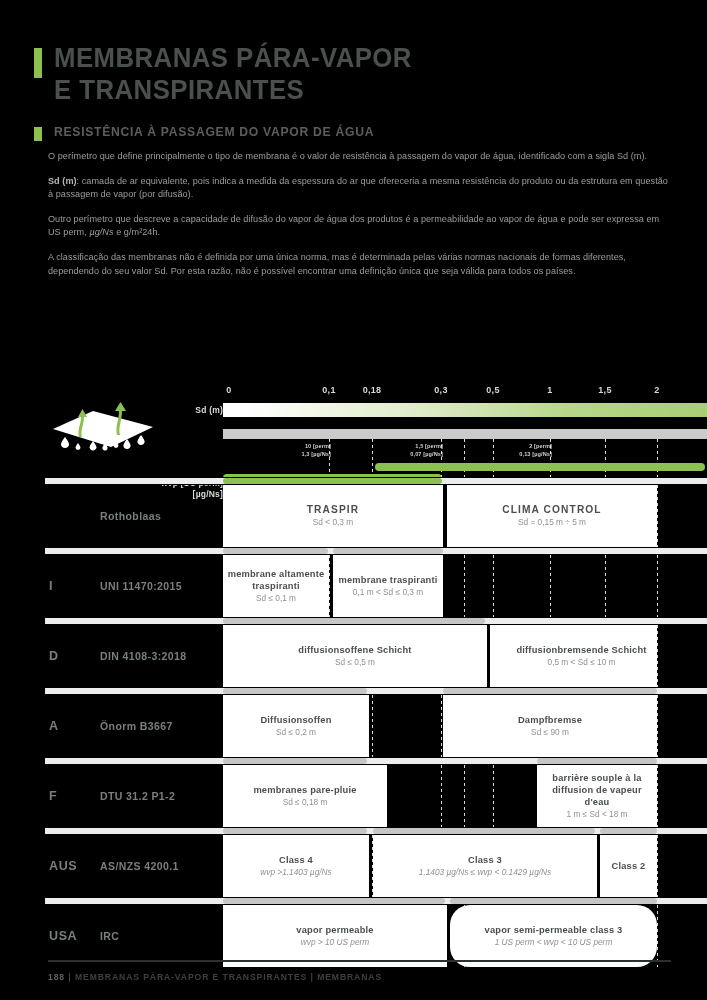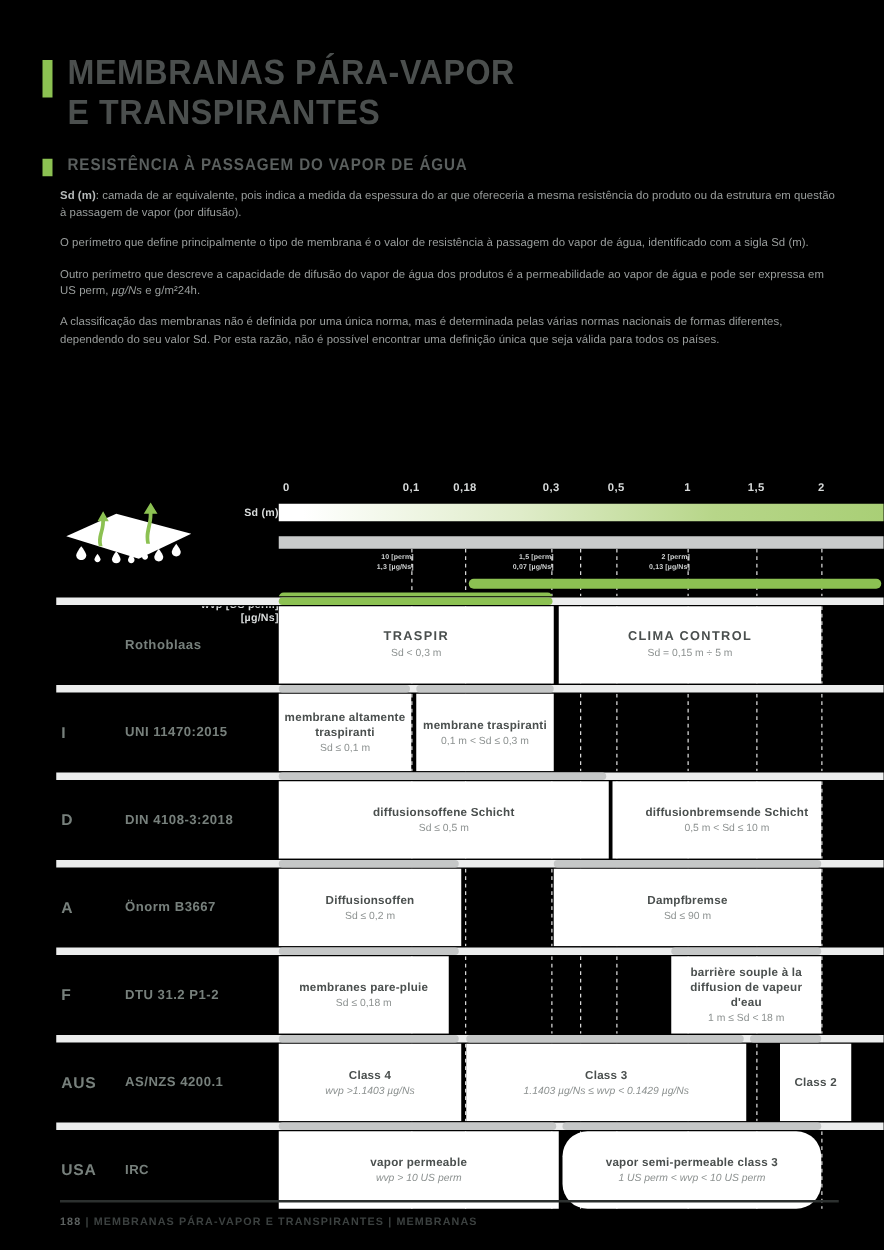--- a/index.html
+++ b/index.html
@@ -137,22 +137,22 @@
       <span class="l2">E TRANSPIRANTES</span>
     </div>
   </div>
 
   <div class="sub-block">
     <div class="sub-bar"></div>
     <div class="sub-text">RESISTÊNCIA À PASSAGEM DO VAPOR DE ÁGUA</div>
   </div>
 
   <div class="body-copy">
+    <p>O perímetro que define principalmente o tipo de membrana é o valor de resistência à passagem do vapor de água, identificado com a sigla Sd (m).</p>
     <p><b>Sd (m)</b><span>: camada de ar equivalente, pois indica a medida da espessura do ar que ofereceria a mesma resistência do produto ou da estrutura em questão à passagem de vapor (por difusão).</span></p>
-    <p>O perímetro que define principalmente o tipo de membrana é o valor de resistência à passagem do vapor de água, identificado com a sigla Sd (m).</p>
     <p><span>Outro perímetro que descreve a capacidade de difusão do vapor de água dos produtos é a permeabilidade ao vapor de água e pode ser expressa em US perm, </span><i>µg/Ns</i><span> e g/m²24h.</span></p>
     <p>A classificação das membranas não é definida por uma única norma, mas é determinada pelas várias normas nacionais de formas diferentes, dependendo do seu valor Sd. Por esta razão, não é possível encontrar uma definição única que seja válida para todos os países.</p>
   </div>
 
   <svg class="membrane-icon" viewBox="0 0 112 62">
     <polygon points="6,32 46,14 106,30 64,50" fill="#ffffff"></polygon>
     <g fill="#8cc152">
       <path d="M32,40 C30,32 34,28 34,20 L31,20 L35.5,12 L40,20 L37,20 C37,28 33,33 35,40 Z"></path>
       <path d="M70,38 C68,28 72,24 72,14 L68,14 L73.5,5 L79,14 L75,14 C75,24 71,30 73,38 Z"></path>
     </g>
@@ -335,21 +335,21 @@
           <div class="rowcode">F</div>
           <div class="rowname">DTU 31.2 P1-2</div>
           <div class="vline dash" style="left: 329px;"></div>
           <div class="vline dash" style="left: 372px;"></div>
           <div class="vline dash" style="left: 441px;"></div>
           <div class="vline dash" style="left: 464px;"></div>
           <div class="vline dash" style="left: 493px;"></div>
           <div class="vline dash" style="left: 550px;"></div>
           <div class="vline dash" style="left: 605px;"></div>
           <div class="vline dash" style="left: 657px;"></div>
-          <div class="cell" style="left: 223px; width: 136px;">
+          <div class="cell" style="left: 223px; width: 164px;">
             <div class="c-title">membranes pare-pluie</div>
             <div class="c-sub">Sd ≤ 0,18 m</div>
           </div>
           <div class="cell" style="left: 537px; width: 120px;">
             <div class="c-title">barrière souple à la diffusion de vapeur d'eau</div>
             <div class="c-sub">1 m ≤ Sd &lt; 18 m</div>
           </div>
         </div>
       </div>
       <div class="trow">
@@ -371,21 +371,21 @@
           <div class="vline dash" style="left: 605px;"></div>
           <div class="vline dash" style="left: 657px;"></div>
           <div class="cell" style="left: 223px; width: 146px;">
             <div class="c-title">Class 4</div>
             <div class="c-sub it">wvp &gt;1.1403 µg/Ns</div>
           </div>
           <div class="cell" style="left: 373px; width: 224px;">
             <div class="c-title">Class 3</div>
             <div class="c-sub it">1.1403 µg/Ns ≤ wvp &lt; 0.1429 µg/Ns</div>
           </div>
-          <div class="cell" style="left: 624px; width: 57px;">
+          <div class="cell" style="left: 600px; width: 57px;">
             <div class="c-title">Class 2</div>
           </div>
         </div>
       </div>
       <div class="trow">
         <div class="rowsep">
           <div class="sep-light"></div>
           <div class="sep-dark" style="left: 223px; width: 222px; background: rgb(197, 199, 199); border-radius: 3px;"></div>
           <div class="sep-dark" style="left: 450px; width: 207px; background: rgb(197, 199, 199); border-radius: 3px;"></div>
         </div>

